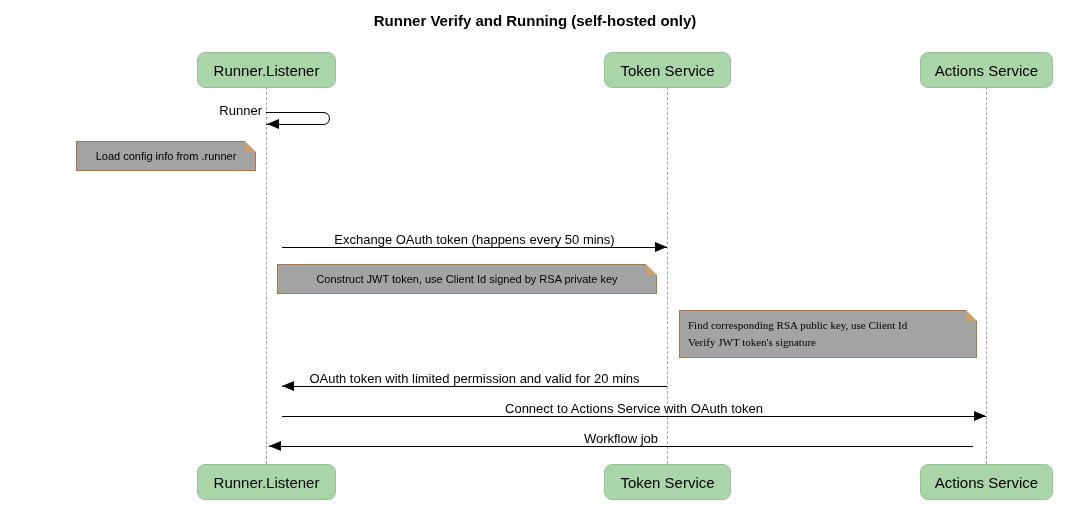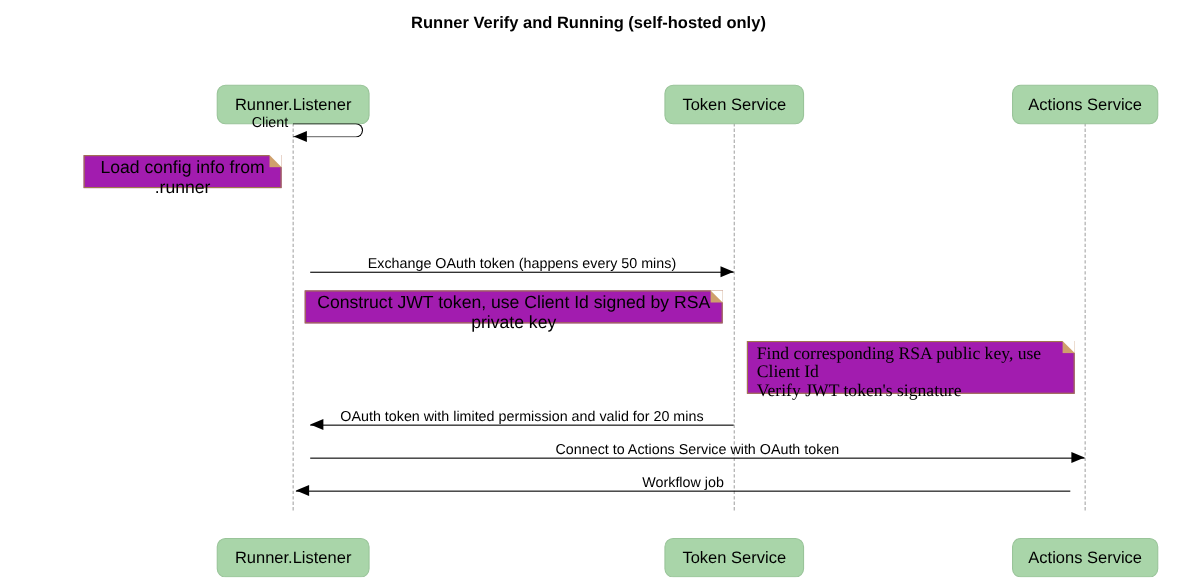--- a/index.html
+++ b/index.html
@@ -31,29 +31,28 @@
   .actor {
     position: absolute;
     height: 36px;
     background: #a9d5a9;
     border: 1px solid #99c499;
     border-radius: 8px;
     display: flex;
     align-items: center;
     justify-content: center;
     font-size: 15px;
-    margin-top: 25px;
   }
   .note {
     position: absolute;
-    background: #a21caf;
+    background: #a3a3a3;
     border: 1px solid #a0784c;
-    font-size: 16px;
+    font-size: 11px;
     display: flex;
-    align-items: flex-start;
+    align-items: center;
     justify-content: center;
     text-align: center;
     padding: 2px 8px;
     white-space: pre-line;
   }
   .note--left { justify-content: flex-start; text-align: left; line-height: 17px; font-family: Liberation Serif, serif; }
   .note .fold {
     position: absolute;
     top: -1px; right: -1px;
     width: 0; height: 0;
@@ -128,21 +127,21 @@
   <div class="actor" style="left:197px; top:52px; width:139px;">
     <span>Runner.Listener</span>
   </div>
   <div class="actor" style="left:604px; top:52px; width:127px;">
     <span>Token Service</span>
   </div>
   <div class="actor" style="left:920px; top:52px; width:133px;">
     <span>Actions Service</span>
   </div>
 
-  <div class="self-label">Client</div>
+  <div class="self-label">Runner</div>
   <div class="self-loop"></div>
   <div class="self-arrow"></div>
 
   <div class="note" style="left:76px; top:141px; width:180px; height:30px;">
     <span class="fold"></span>
     <span>Load config info from .runner</span>
   </div>
 
 
   <div class="message" style="left:266px; top:233px; width:401px;">

